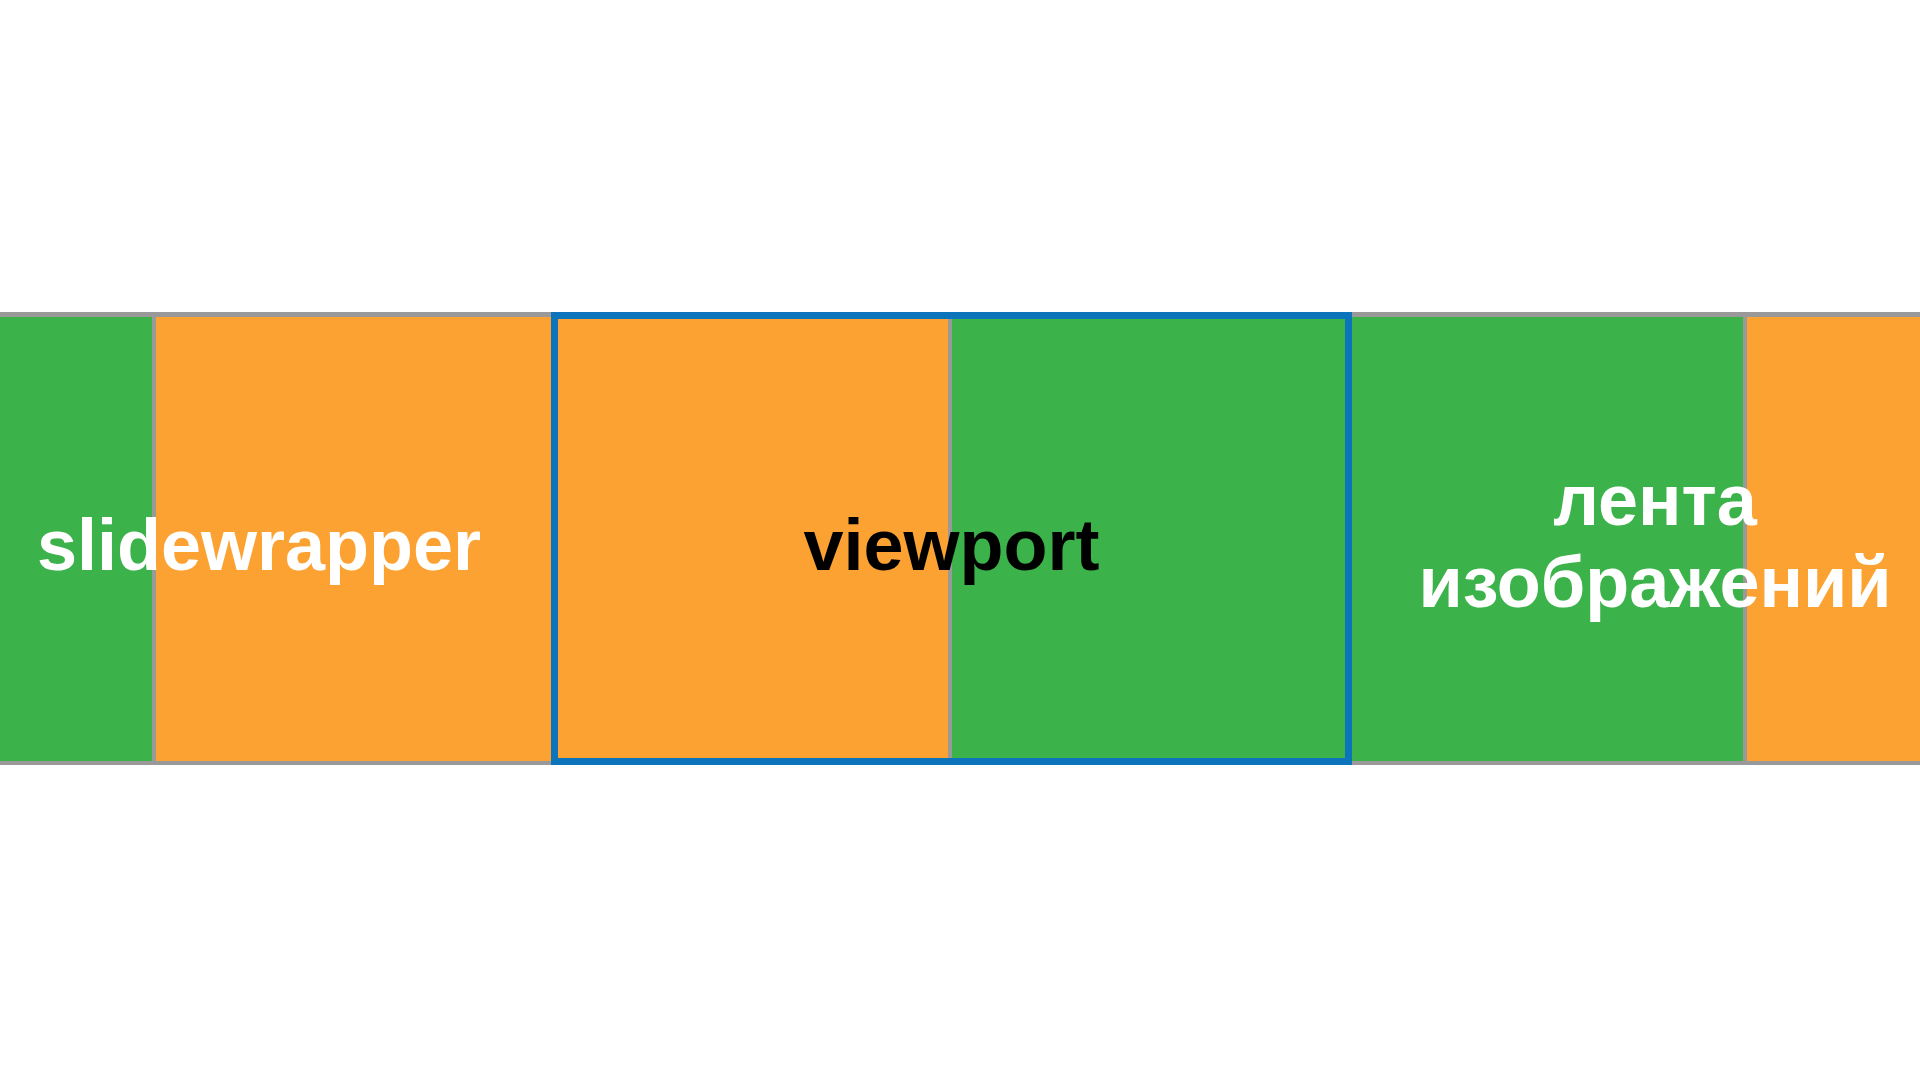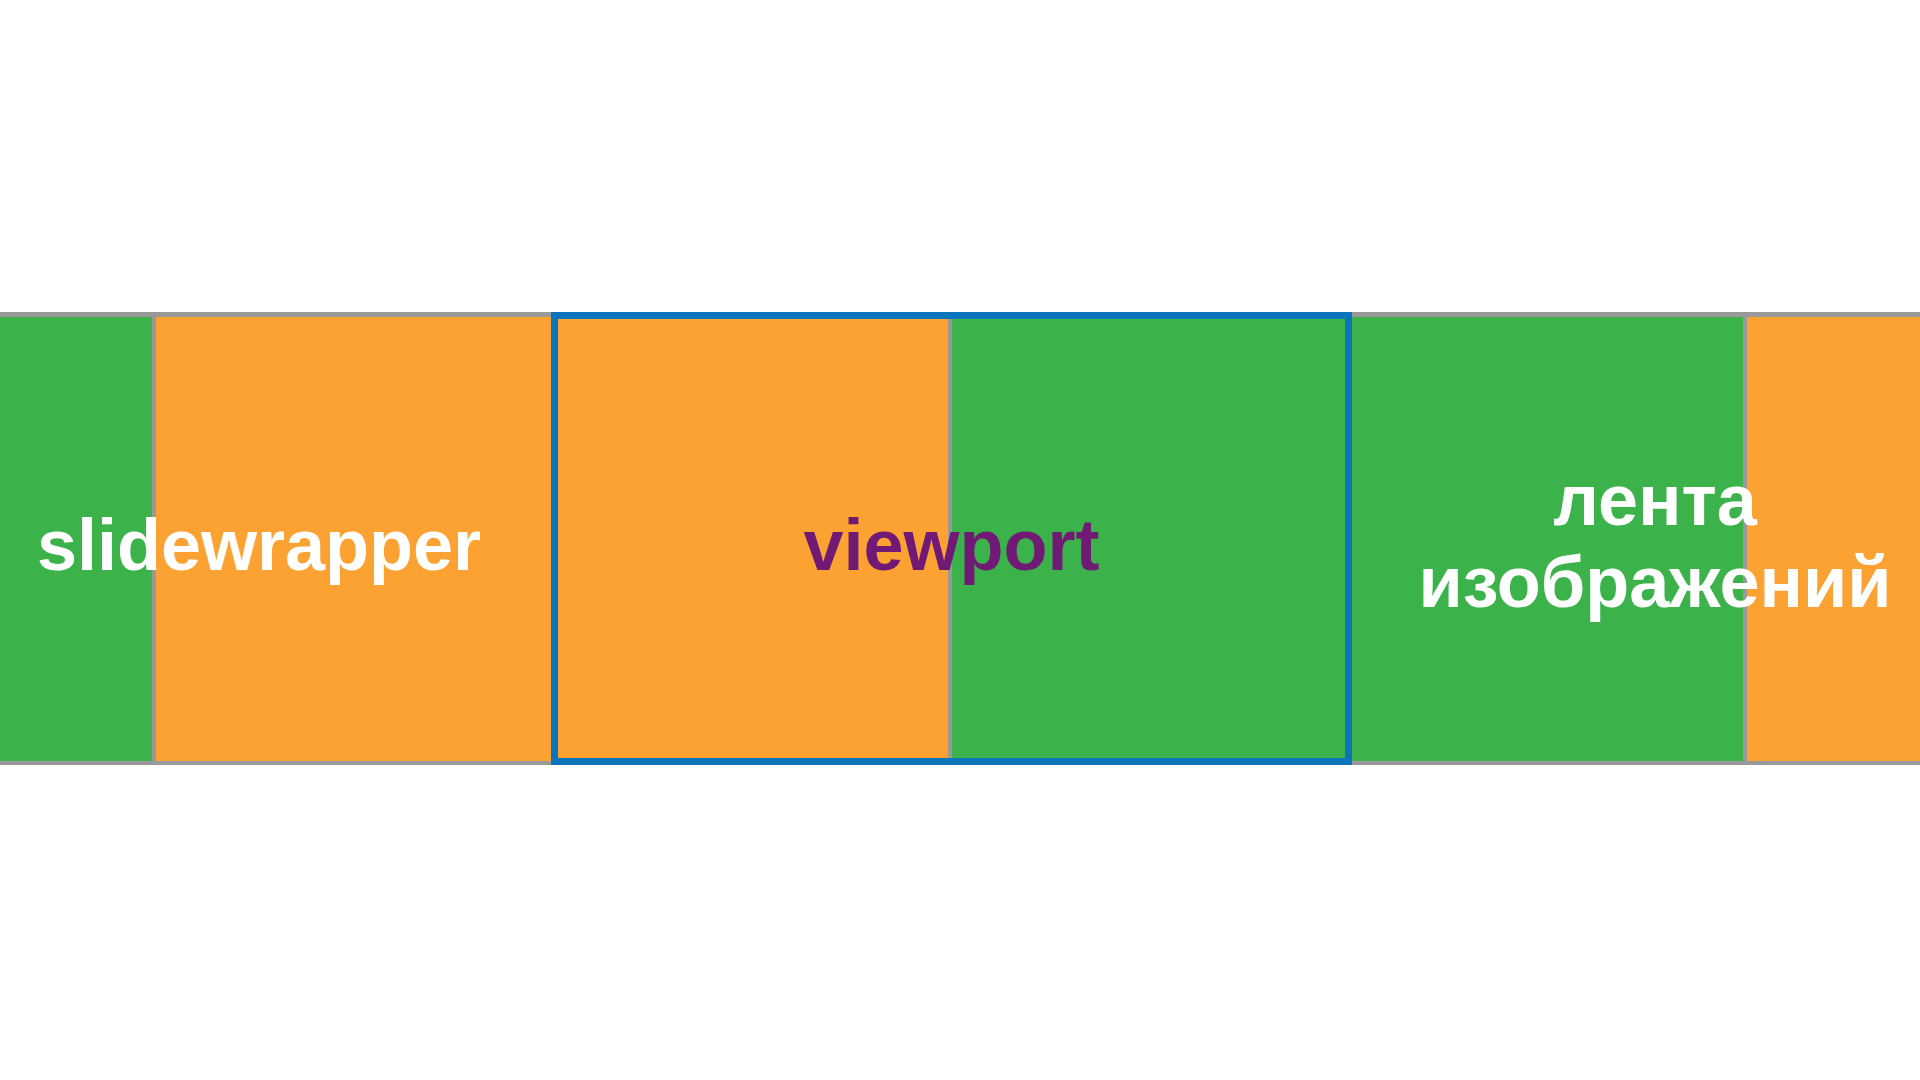--- a/index.html
+++ b/index.html
@@ -82,20 +82,20 @@
     <div class="slide slide-2" style="background-color: rgb(252, 162, 51);"></div>
     <div class="slide slide-3" style="background-color: rgb(59, 178, 74);"></div>
     <div class="slide slide-4" style="background-color: rgb(59, 178, 74);"></div>
     <div class="slide slide-5" style="background-color: rgb(252, 162, 51);"></div>
   </div>
 
   <div class="viewport-box" style="border-color: rgb(11, 116, 186);"></div>
 
   <div class="label label-slidewrapper" style="color: rgb(255, 255, 255);">slidewrapper</div>
 
-  <div class="label label-viewport" style="color: #701a75;">viewport</div>
+  <div class="label label-viewport" style="color: #000000;">viewport</div>
 
   <div class="label label-strip" style="color: rgb(255, 255, 255);">
     <div>лента</div>
     <div>изображений</div>
   </div>
 
 </div>
 
 </body></html>

